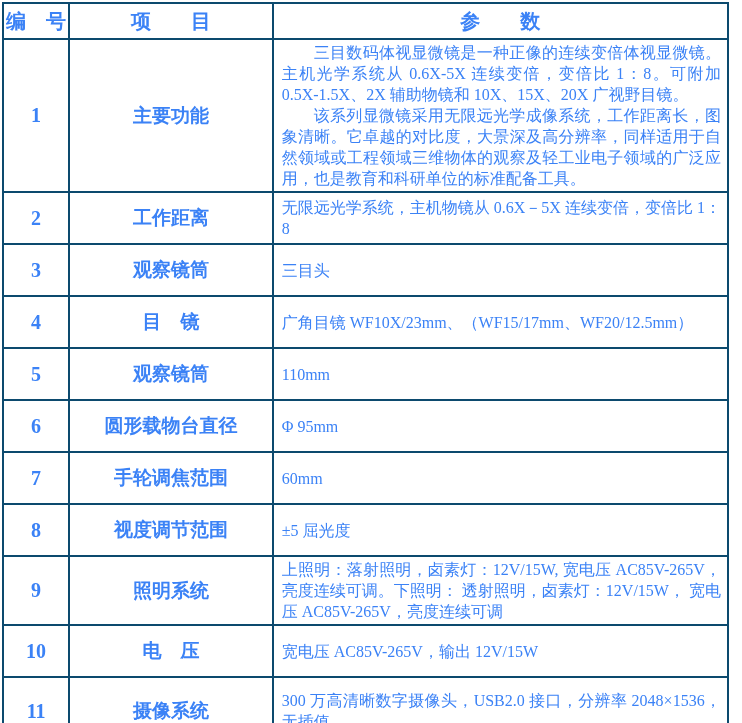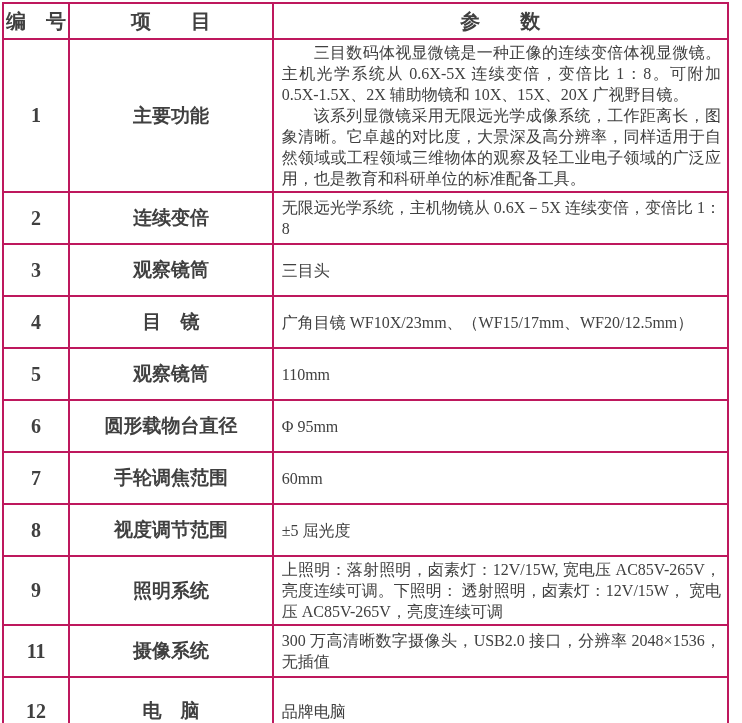--- a/index.html
+++ b/index.html
@@ -11,24 +11,24 @@
     overflow: hidden;
   }
   .spec-table {
     border-collapse: collapse;
     table-layout: fixed;
     width: 727px;
     margin: 2px 0 0 2px;
     background: #ffffff;
   }
   .spec-table td, .spec-table th {
-    border: 2px solid #be185d;
+    border: 2px solid #0c4a6e;
     vertical-align: middle;
     overflow: hidden;
-    color: #404040;
+    color: #3b82f6;
   }
   th.hdr {
     font-family: "Liberation Sans", sans-serif;
     font-weight: bold;
     font-size: 20px;
     text-align: center;
     padding: 2px 0;
   }
   td.num {
     font-family: "Liberation Serif", serif;
@@ -89,21 +89,21 @@
     <tr>
       <td class="num">1</td>
       <td class="item">主要功能</td>
       <td class="param">
         <p>三目数码体视显微镜是一种正像的连续变倍体视显微镜。主机光学系统从 0.6X-5X 连续变倍，变倍比 1：8。可附加 0.5X-1.5X、2X 辅助物镜和 10X、15X、20X 广视野目镜。</p>
         <p>该系列显微镜采用无限远光学成像系统，工作距离长，图象清晰。它卓越的对比度，大景深及高分辨率，同样适用于自然领域或工程领域三维物体的观察及轻工业电子领域的广泛应用，也是教育和科研单位的标准配备工具。</p>
       </td>
     </tr>
     <tr>
       <td class="num">2</td>
-      <td class="item">连续变倍</td>
+      <td class="item">工作距离</td>
       <td class="param">无限远光学系统，主机物镜从 0.6X－5X 连续变倍，变倍比 1：8</td>
     </tr>
     <tr>
       <td class="num">3</td>
       <td class="item">观察镜筒</td>
       <td class="param">三目头</td>
     </tr>
     <tr>
       <td class="num">4</td>
       <td class="item">目　镜</td>
@@ -128,20 +128,25 @@
       <td class="num">8</td>
       <td class="item">视度调节范围</td>
       <td class="param">±5 屈光度</td>
     </tr>
     <tr>
       <td class="num">9</td>
       <td class="item">照明系统</td>
       <td class="param">上照明：落射照明，卤素灯：12V/15W, 宽电压 AC85V-265V，亮度连续可调。下照明： 透射照明，卤素灯：12V/15W， 宽电压 AC85V-265V，亮度连续可调</td>
     </tr>
     <tr>
+      <td class="num">10</td>
+      <td class="item">电　压</td>
+      <td class="param">宽电压 AC85V-265V，输出 12V/15W</td>
+    </tr>
+    <tr>
       <td class="num">11</td>
       <td class="item">摄像系统</td>
       <td class="param">300 万高清晰数字摄像头，USB2.0 接口，分辨率 2048×1536，无插值</td>
     </tr>
     <tr>
       <td class="num">12</td>
       <td class="item">电　脑</td>
       <td class="param">品牌电脑</td>
     </tr>
     <tr>

